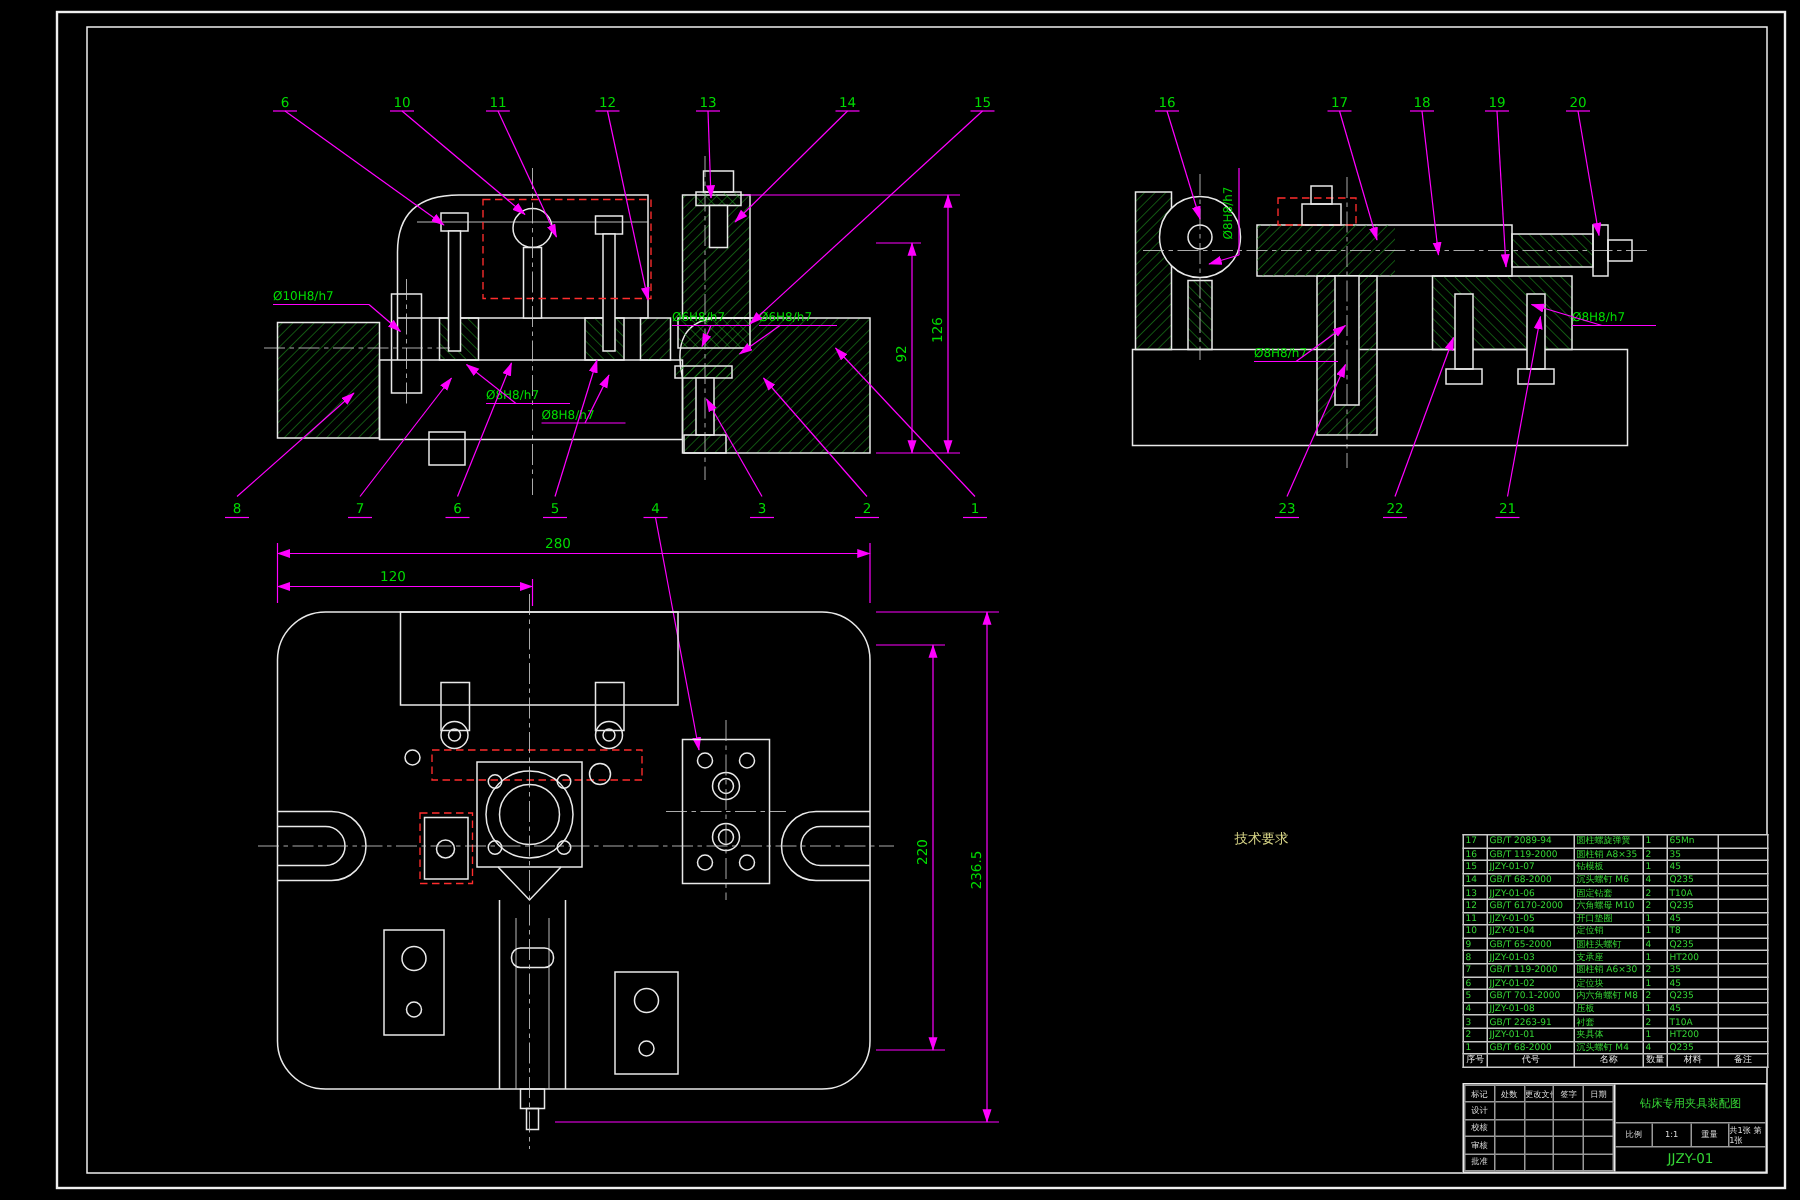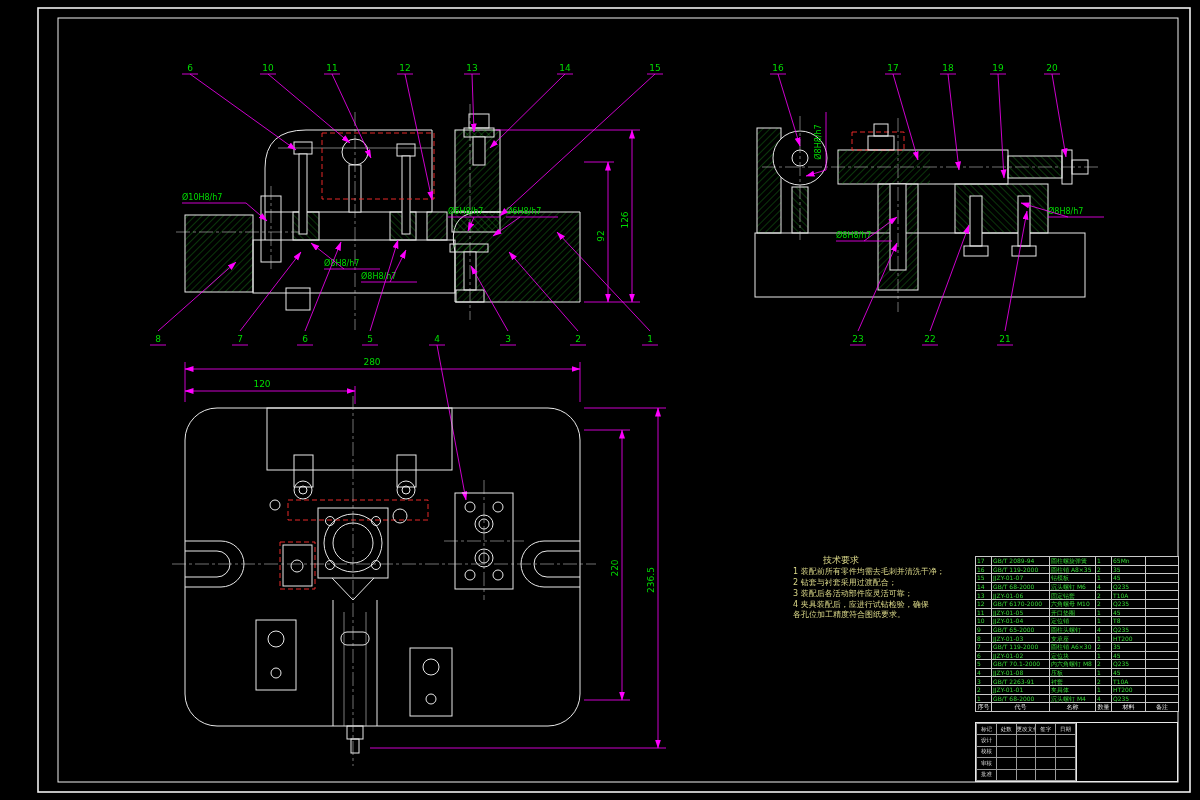--- a/index.html
+++ b/index.html
@@ -314,28 +314,20 @@
     <text class="gt ctr" x="618" y="568" transform="rotate(-90 618 568)">220</text>
     <line class="ml" x1="584" y1="408" x2="666" y2="408"></line>
     <line class="ml" x1="370" y1="748" x2="666" y2="748"></line>
     <line class="ml" x1="658" y1="408" x2="658" y2="748" marker-start="url(#as)" marker-end="url(#ae)"></line>
     <text class="gt ctr" x="654" y="580" transform="rotate(-90 654 580)">236.5</text>
   </g>
 </svg>
 
 <div class="techreq">
   <div class="tr-title">技术要求</div>
-  <div>
-
-  <div class="tr-line">1 装配前所有零件均需去毛刺并清洗干净；</div>
-        <div class="tr-line">2 钻套与衬套采用过渡配合；</div>
-        <div class="tr-line">3 装配后各活动部件应灵活可靠；</div>
-        <div class="tr-line">4 夹具装配后，应进行试钻检验，确保</div>
-        <div class="tr-line">各孔位加工精度符合图纸要求。</div>
-      </div>
 </div>
 
 <table class="bom">
   <colgroup>
     <col style="width:16px">
         <col style="width:58px">
         <col style="width:46px">
     <col style="width:16px">
         <col style="width:34px">
         <col style="width:33px">
@@ -547,15 +539,25 @@
           <tr>
             <td>批准</td>
             <td></td>
             <td></td>
             <td></td>
             <td></td>
           </tr>
         </tbody>
     </table>
   </div>
+  <div class="tb-right">
+    <div class="tb-title">钻床专用夹具装配图</div>
+    <div class="tb-mid">
+      <span>比例</span>
+      <span>1:1</span>
+      <span>重量</span>
+      <span>共1张 第1张</span>
+    </div>
+    <div class="tb-no">JJZY-01</div>
+  </div>
 </div>
 
 </div>
 
 </body></html>

